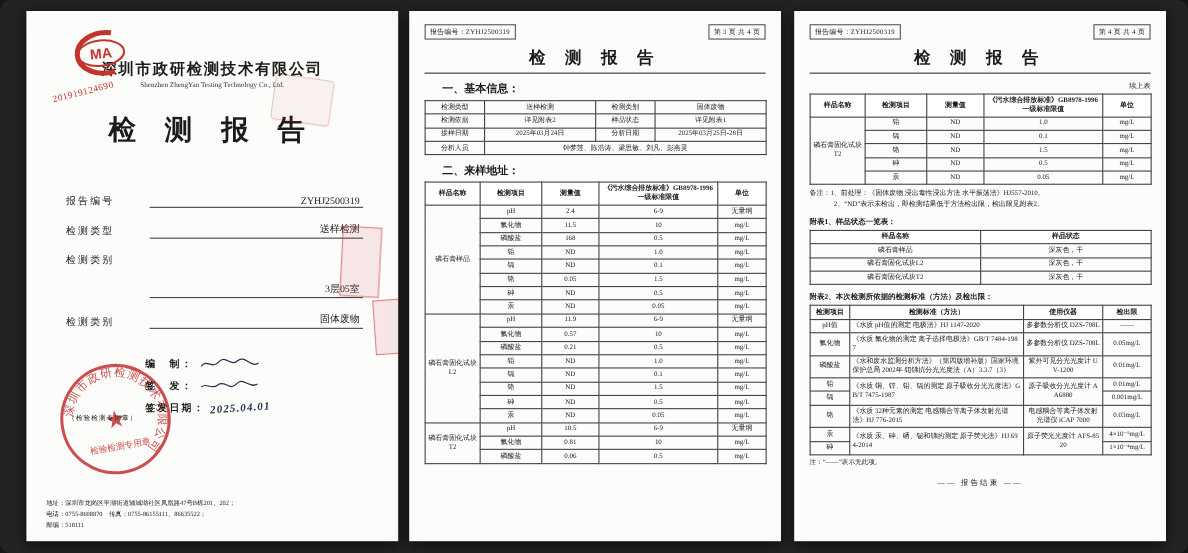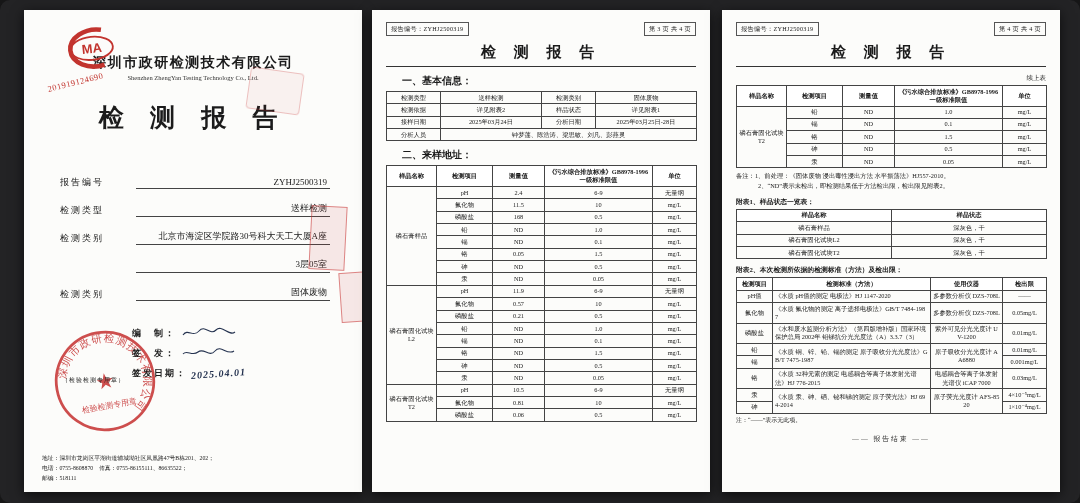--- a/index.html
+++ b/index.html
@@ -81,21 +81,20 @@
       <div class="f-row">
         <span class="f-label">报告编号</span>
         <span class="f-value">ZYHJ2500319</span>
       </div>
       <div class="f-row">
         <span class="f-label">检测类型</span>
         <span class="f-value">送样检测</span>
       </div>
       <div class="f-row">
         <span class="f-label">检测类别</span>
-        <span class="f-value">北京市海淀区学院路30号科大天工大厦A座</span>
       </div>
       <div class="f-row">
         <span class="f-value f-cont">3层05室</span>
       </div>
       <div class="f-row">
         <span class="f-label">检测类别</span>
         <span class="f-value">固体废物</span>
       </div>
     </div>
 

